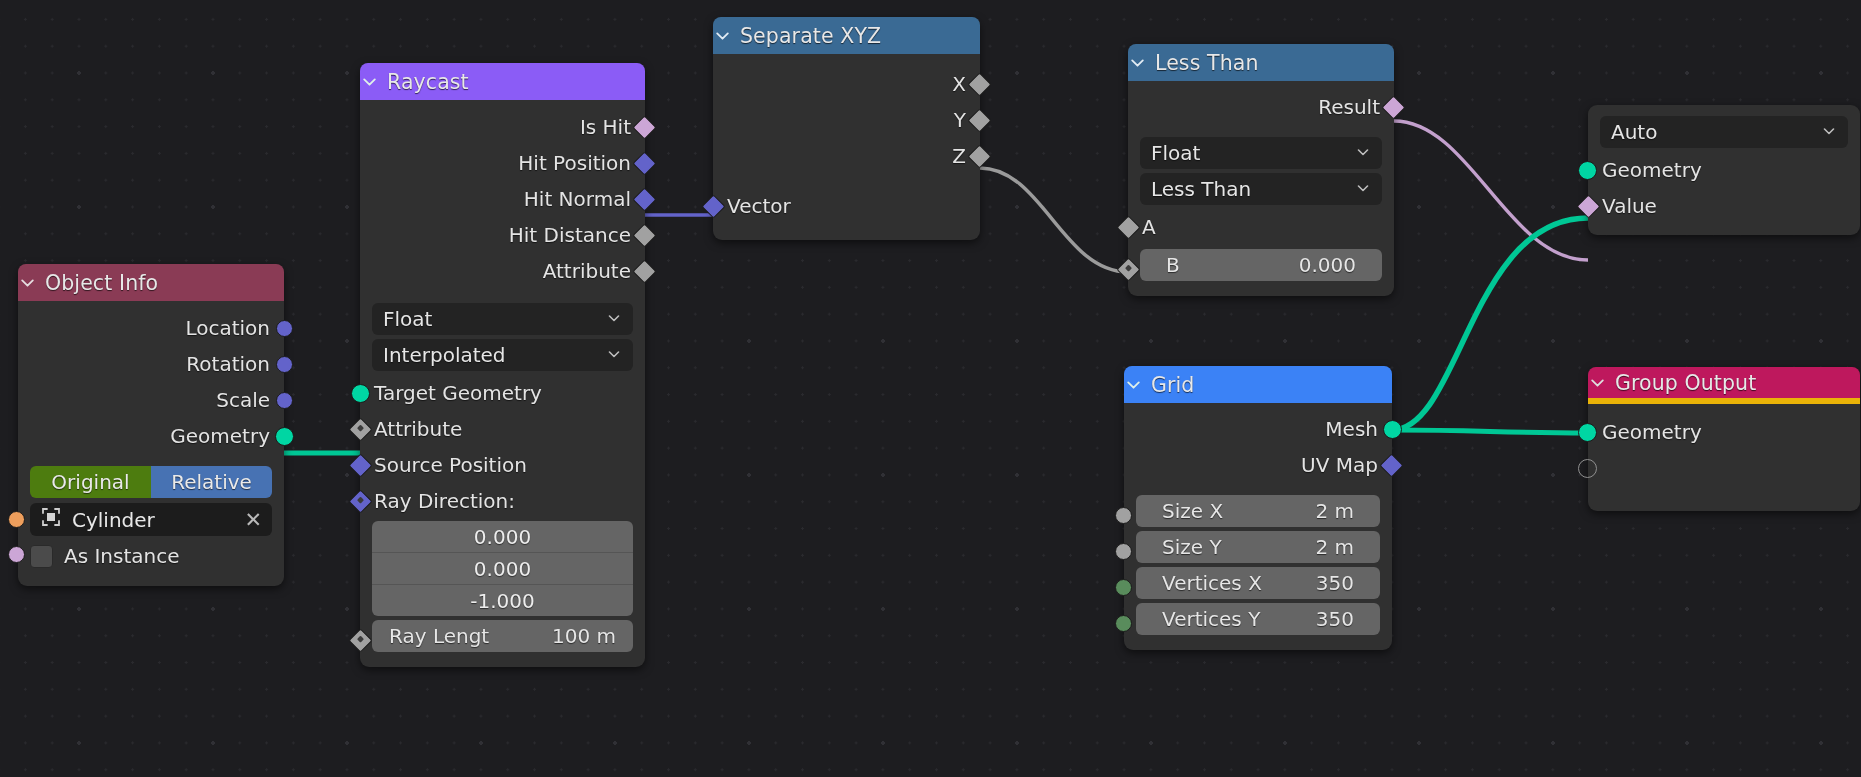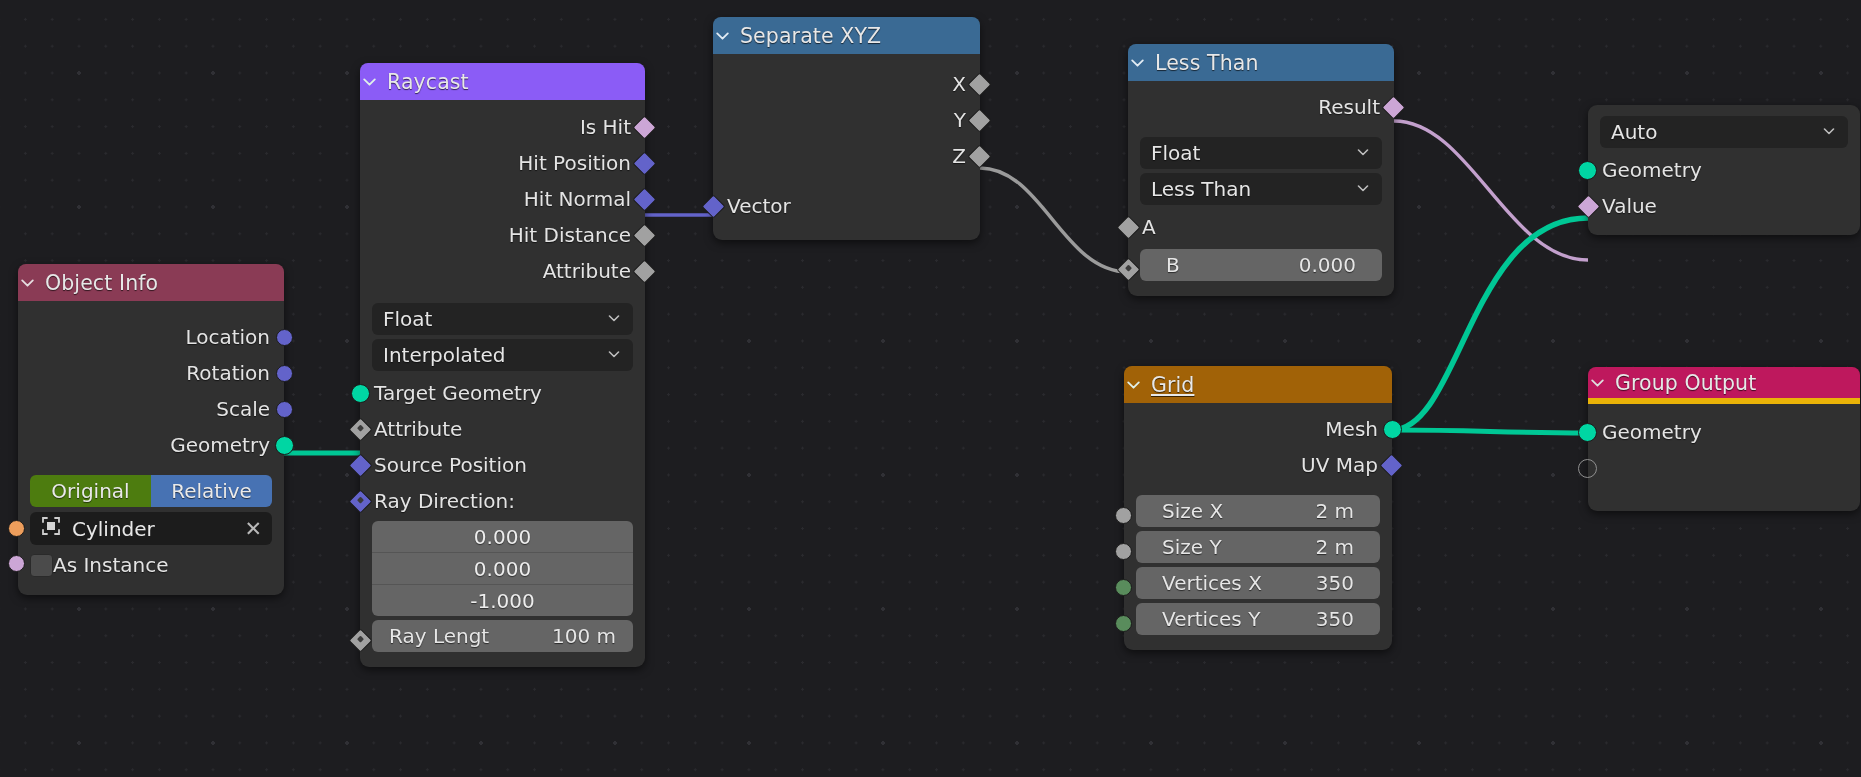--- a/index.html
+++ b/index.html
@@ -110,21 +110,21 @@
 
   
   .objfield {
     margin:5px 12px; height:33px; border-radius:6px; background:#1c1c1c;
     display:flex; align-items:center; padding:0 10px; gap:10px;
     font-size:20px; color:#e8e8e8;
   }
   .objfield .objname { flex:1; }
   .objfield .xbtn { color:#b9b9b9; font-size:21px; }
 
-  .checkrow { margin:4px 12px; height:30px; display:flex; align-items:center; 
+  .checkrow { margin:4px 12px; height:30px; display:flex; align-items:center; gap:11px;
               font-size:20px; color:#e4e4e4; text-shadow:0 1px 1px rgba(0,0,0,.6); }
   .checkbox { width:21px; height:21px; border-radius:4px; background:#4b4b4b; border:1px solid #2a2a2a; }
 
   .lblonly { font-size:20px; color:#e4e4e4; }
 </style>
 </head>
 <body>
 
 <div id="editor">
 
@@ -145,21 +145,21 @@
 
   <div class="node" style="left:18px; top:264px; width:266px;">
     <div class="node-header" style="background:#8a3b55;">
       <span class="chev">
         <svg width="17" height="17" viewBox="0 0 16 16">
             <path d="M3 6 L8 11 L13 6" fill="none" stroke="#e6dde0" stroke-width="1.7" stroke-linecap="round" stroke-linejoin="round"></path>
           </svg>
       </span>
       <span>Object Info</span>
     </div>
-    <div class="node-body" style="padding-top:18px;">
+    <div class="node-body" style="padding-top:9px;">
 
       <div class="row out">
         <span>Location</span>
         <span class="sock circ" style="right:-9px; top:9.5px; background:#6363ca;"></span>
       </div>
       <div class="row out">
         <span>Rotation</span>
         <span class="sock circ" style="right:-9px; top:9.5px; background:#6363ca;"></span>
       </div>
       <div class="row out">
@@ -350,21 +350,21 @@
         <span class="sock diamdot" style="position:absolute; left:-8px; top:12px; background:#a1a1a1;"></span>
         <div class="widget numfield kv">
           <span class="k">B</span>
           <span class="v">0.000</span>
         </div>
       </div>
     </div>
   </div>
 
   <div class="node" style="left:1124px; top:366px; width:268px;">
-    <div class="node-header" style="background:#a16207;text-decoration:underline;">
+    <div class="node-header" style="background:#3b82f6;">
       <span class="chev">
         <svg width="17" height="17" viewBox="0 0 16 16">
             <path d="M3 6 L8 11 L13 6" fill="none" stroke="#dff0e9" stroke-width="1.7" stroke-linecap="round" stroke-linejoin="round"></path>
           </svg>
       </span>
       <span>Grid</span>
     </div>
     <div class="node-body" style="padding-top:8px;">
       <div class="row out">
         <span>Mesh</span>

